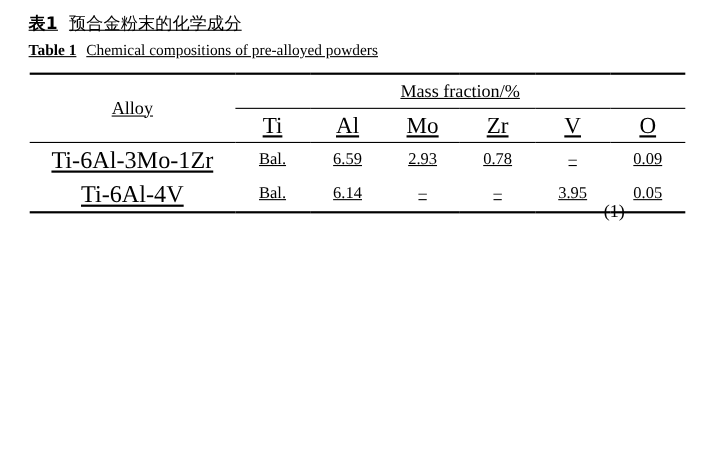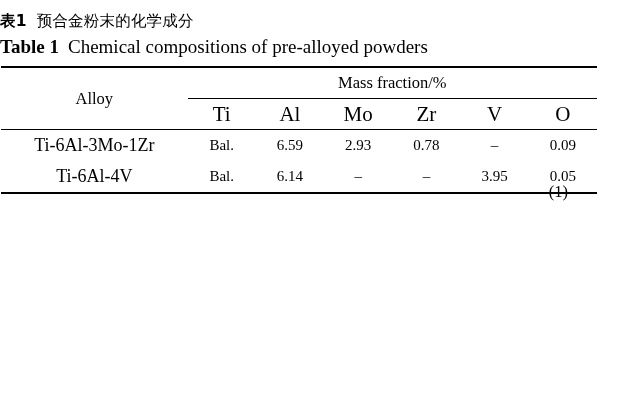--- a/index.html
+++ b/index.html
@@ -13,37 +13,38 @@
     font-family: "Liberation Serif", serif;
     color: #000000;
     position: relative;
     overflow: hidden;
   }
   .page {
     position: relative;
     width: 598px;
     height: 408px;
     box-sizing: border-box;
-    padding: 10px 14px 0 0;
+    padding: 10px 14px 0 26px;
+    text-decoration: underline;
   }
   .caption-cn {
     font-family: "DejaVu Sans", sans-serif;
     font-size: 15.5px;
     line-height: 22px;
     letter-spacing: 0.2px;
     margin: 0 0 4px 0;
     white-space: nowrap;
   }
   .caption-cn .cap-label {
     font-weight: bold;
     margin-right: 10px;
   }
   .caption-en {
     font-family: "Liberation Serif", serif;
-    font-size: 19px;
+    font-size: 14px;
     line-height: 22px;
     margin: 0 0 8px 0;
     white-space: nowrap;
   }
   .caption-en .cap-label {
     font-weight: bold;
     margin-right: 9px;
   }
 
   table.data {
@@ -93,21 +94,21 @@
     font-size: 0;
     border-top: 1.1px solid #000;
   }
   td.cell {
     height: 31px;
     vertical-align: middle;
     font-size: 15px;
   }
   td.alloy-name {
     text-align: center;
-    font-size: 18px;
+    font-size: 22px;
   }
   .col-el { width: 68px; }
 
   .formula {
     margin-top: 22px;
     font-size: 16.5px;
     font-family: "Liberation Serif", serif;
     line-height: 33px;
     position: relative;
     padding-left: 4px;

